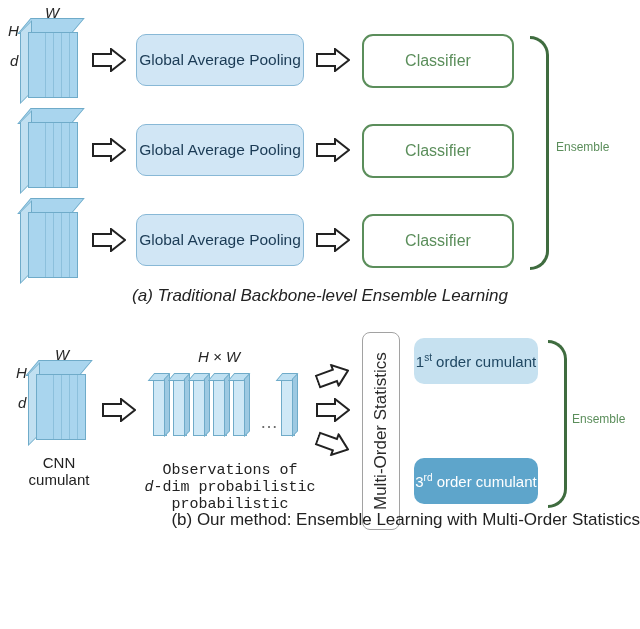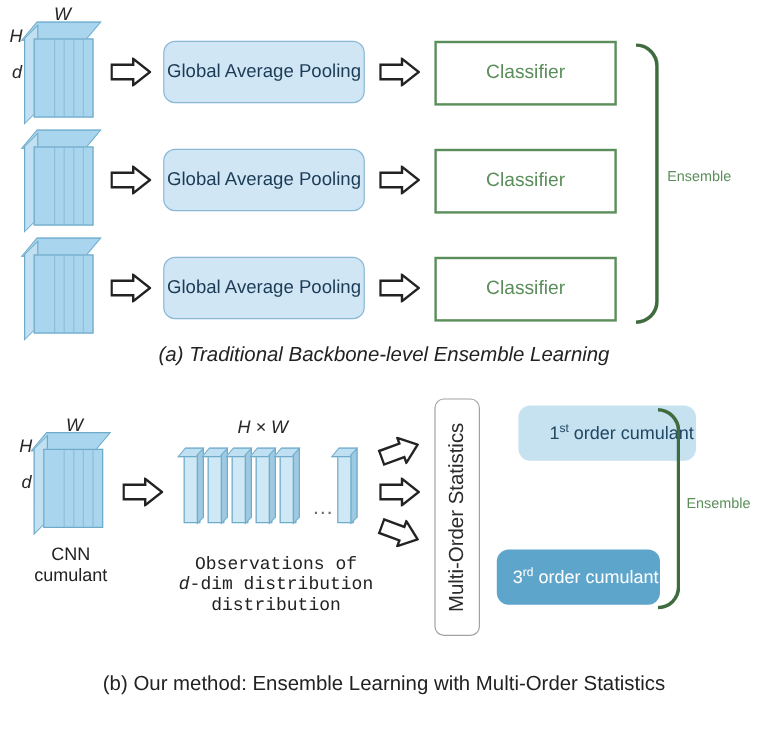--- a/index.html
+++ b/index.html
@@ -49,21 +49,21 @@
     position:absolute;width:34px;height:24px;
   }
   .big-arrow svg{display:block;}
   .gap-box{
     position:absolute;width:166px;height:50px;border-radius:10px;
     background:var(--box-fill);border:1px solid var(--box-stroke);
     display:flex;align-items:center;justify-content:center;
     text-align:center;font-size:15.5px;color:#1b3b55;
   }
   .clf-box{
-    position:absolute;width:148px;height:50px;border-radius:0;
+    position:absolute;width:148px;height:50px;border-radius:11px;
     border:2px solid var(--green);color:var(--green);
     display:flex;align-items:center;justify-content:center;font-size:16px;
   }
   .brace-r{
     position:absolute;border-right:3px solid var(--brace);
     border-top:3px solid var(--brace);border-bottom:3px solid var(--brace);
     border-top-right-radius:22px;border-bottom-right-radius:22px;
     width:16px;
   }
   .ens-label{position:absolute;color:var(--green);font-size:12px;}
@@ -232,33 +232,33 @@
   <div class="big-arrow" style="left:316px;top:432px;transform:rotate(20deg);">
       <svg viewBox="0 0 34 24">
         <path d="M1 6h18V1l14 11-14 11v-5H1z" fill="#fff" stroke="#222" stroke-width="2"></path>
       </svg>
     </div>
 
   <div class="mos" style="left:362px;top:332px;">
       <span>Multi-Order Statistics</span>
     </div>
 
-  <div class="cum" style="left:432px;top:338px;background:var(--cum1);padding-left:24px;">
+  <div class="cum" style="left:414px;top:338px;background:var(--cum1);">
     <span><span>1</span><sup>st</sup>&nbsp;<span>order cumulant</span></span>
   </div>
-  <div class="cum" style="left:414px;top:458px;background:var(--cum3);color:#fff;padding-left:12px;">
+  <div class="cum" style="left:414px;top:458px;background:var(--cum3);color:#fff;">
     <span><span>3</span><sup>rd</sup>&nbsp;<span>order cumulant</span></span>
   </div>
 
   <div class="brace-r" style="left:548px;top:340px;height:162px;"></div>
   <span class="ens-label" style="left:572px;top:412px;">Ensemble</span>
 
   <div class="sub-label" style="left:20px;top:454px;width:78px;">
     <span>CNN cumulant</span>
   </div>
   <div class="sub-label" style="left:120px;top:462px;width:220px;font-family:Liberation Mono, monospace;">
     <span>Observations of</span><br>
-    <span class="math">d</span><span>-dim distribution distribution</span>
-  </div>
-
-  <div class="caption" style="top:560px;">(b) Our method: Ensemble Learning with Multi-Order Statistics</div>
+    <span class="math">d</span><span>-dim probabilistic probabilistic</span>
+  </div>
+
+  <div class="caption" style="top:510px;text-align:right;">(b) Our method: Ensemble Learning with Multi-Order Statistics</div>
 
 </div>
 
 </body></html>

